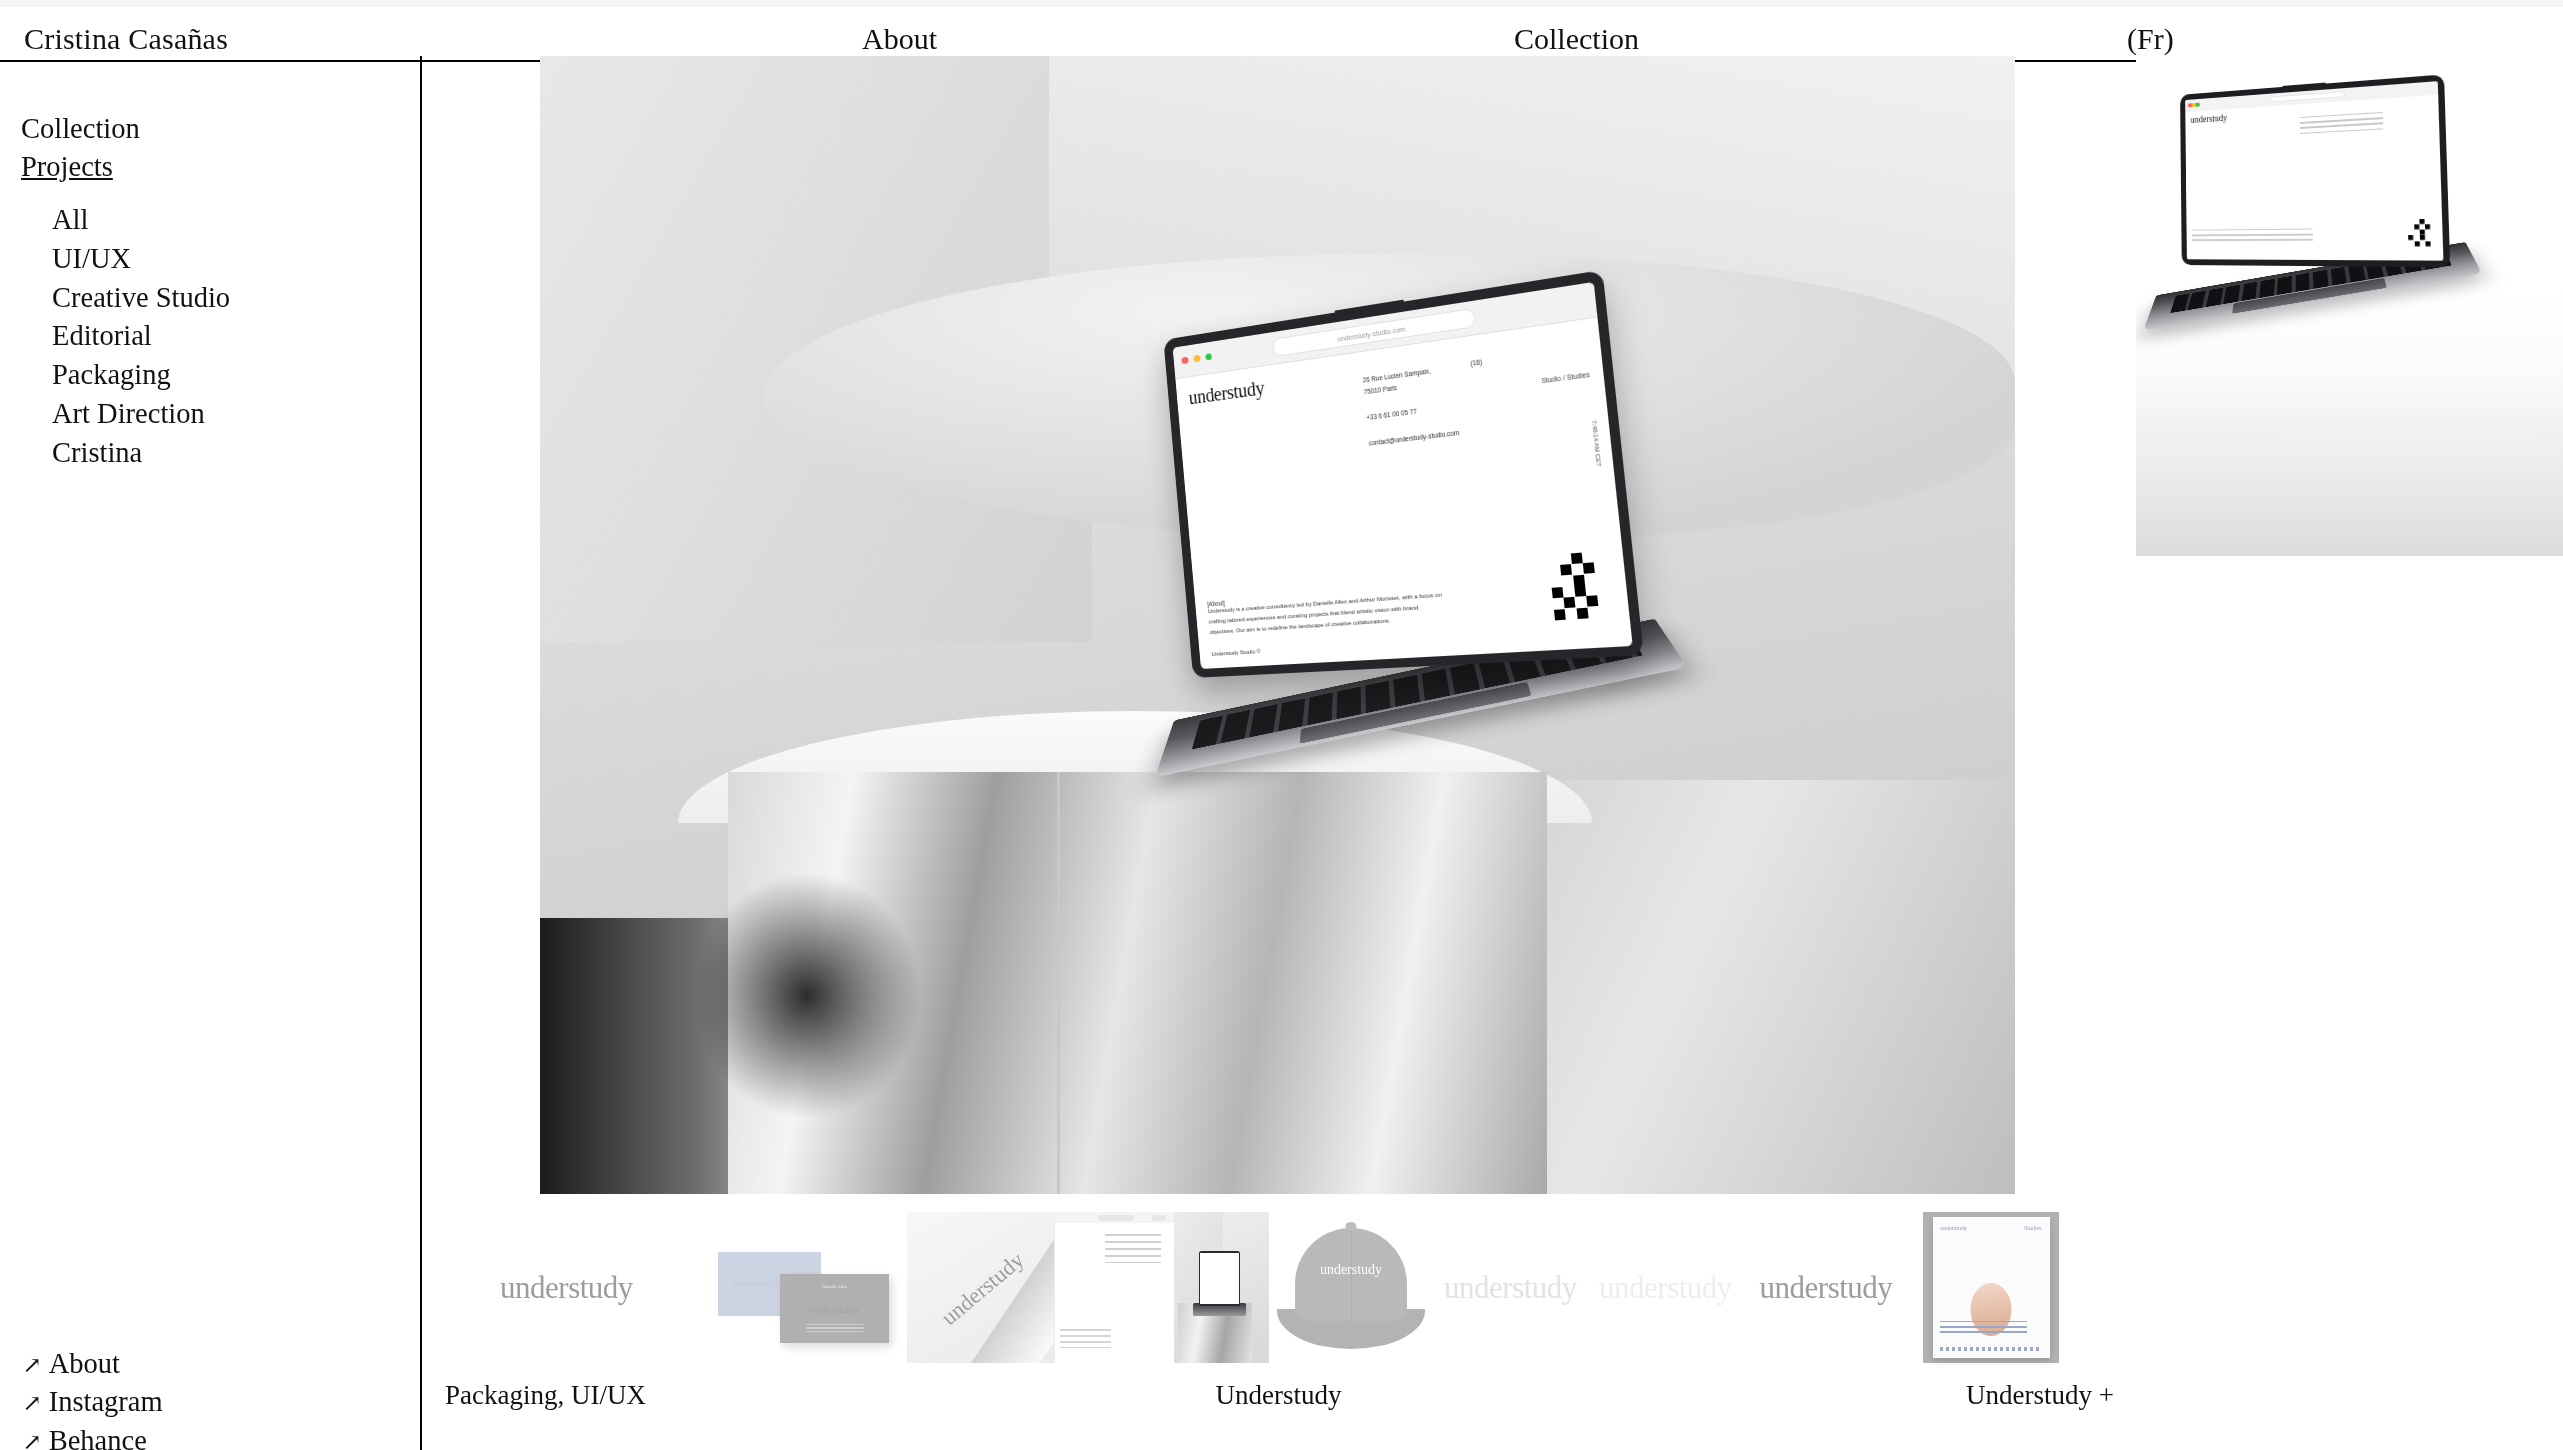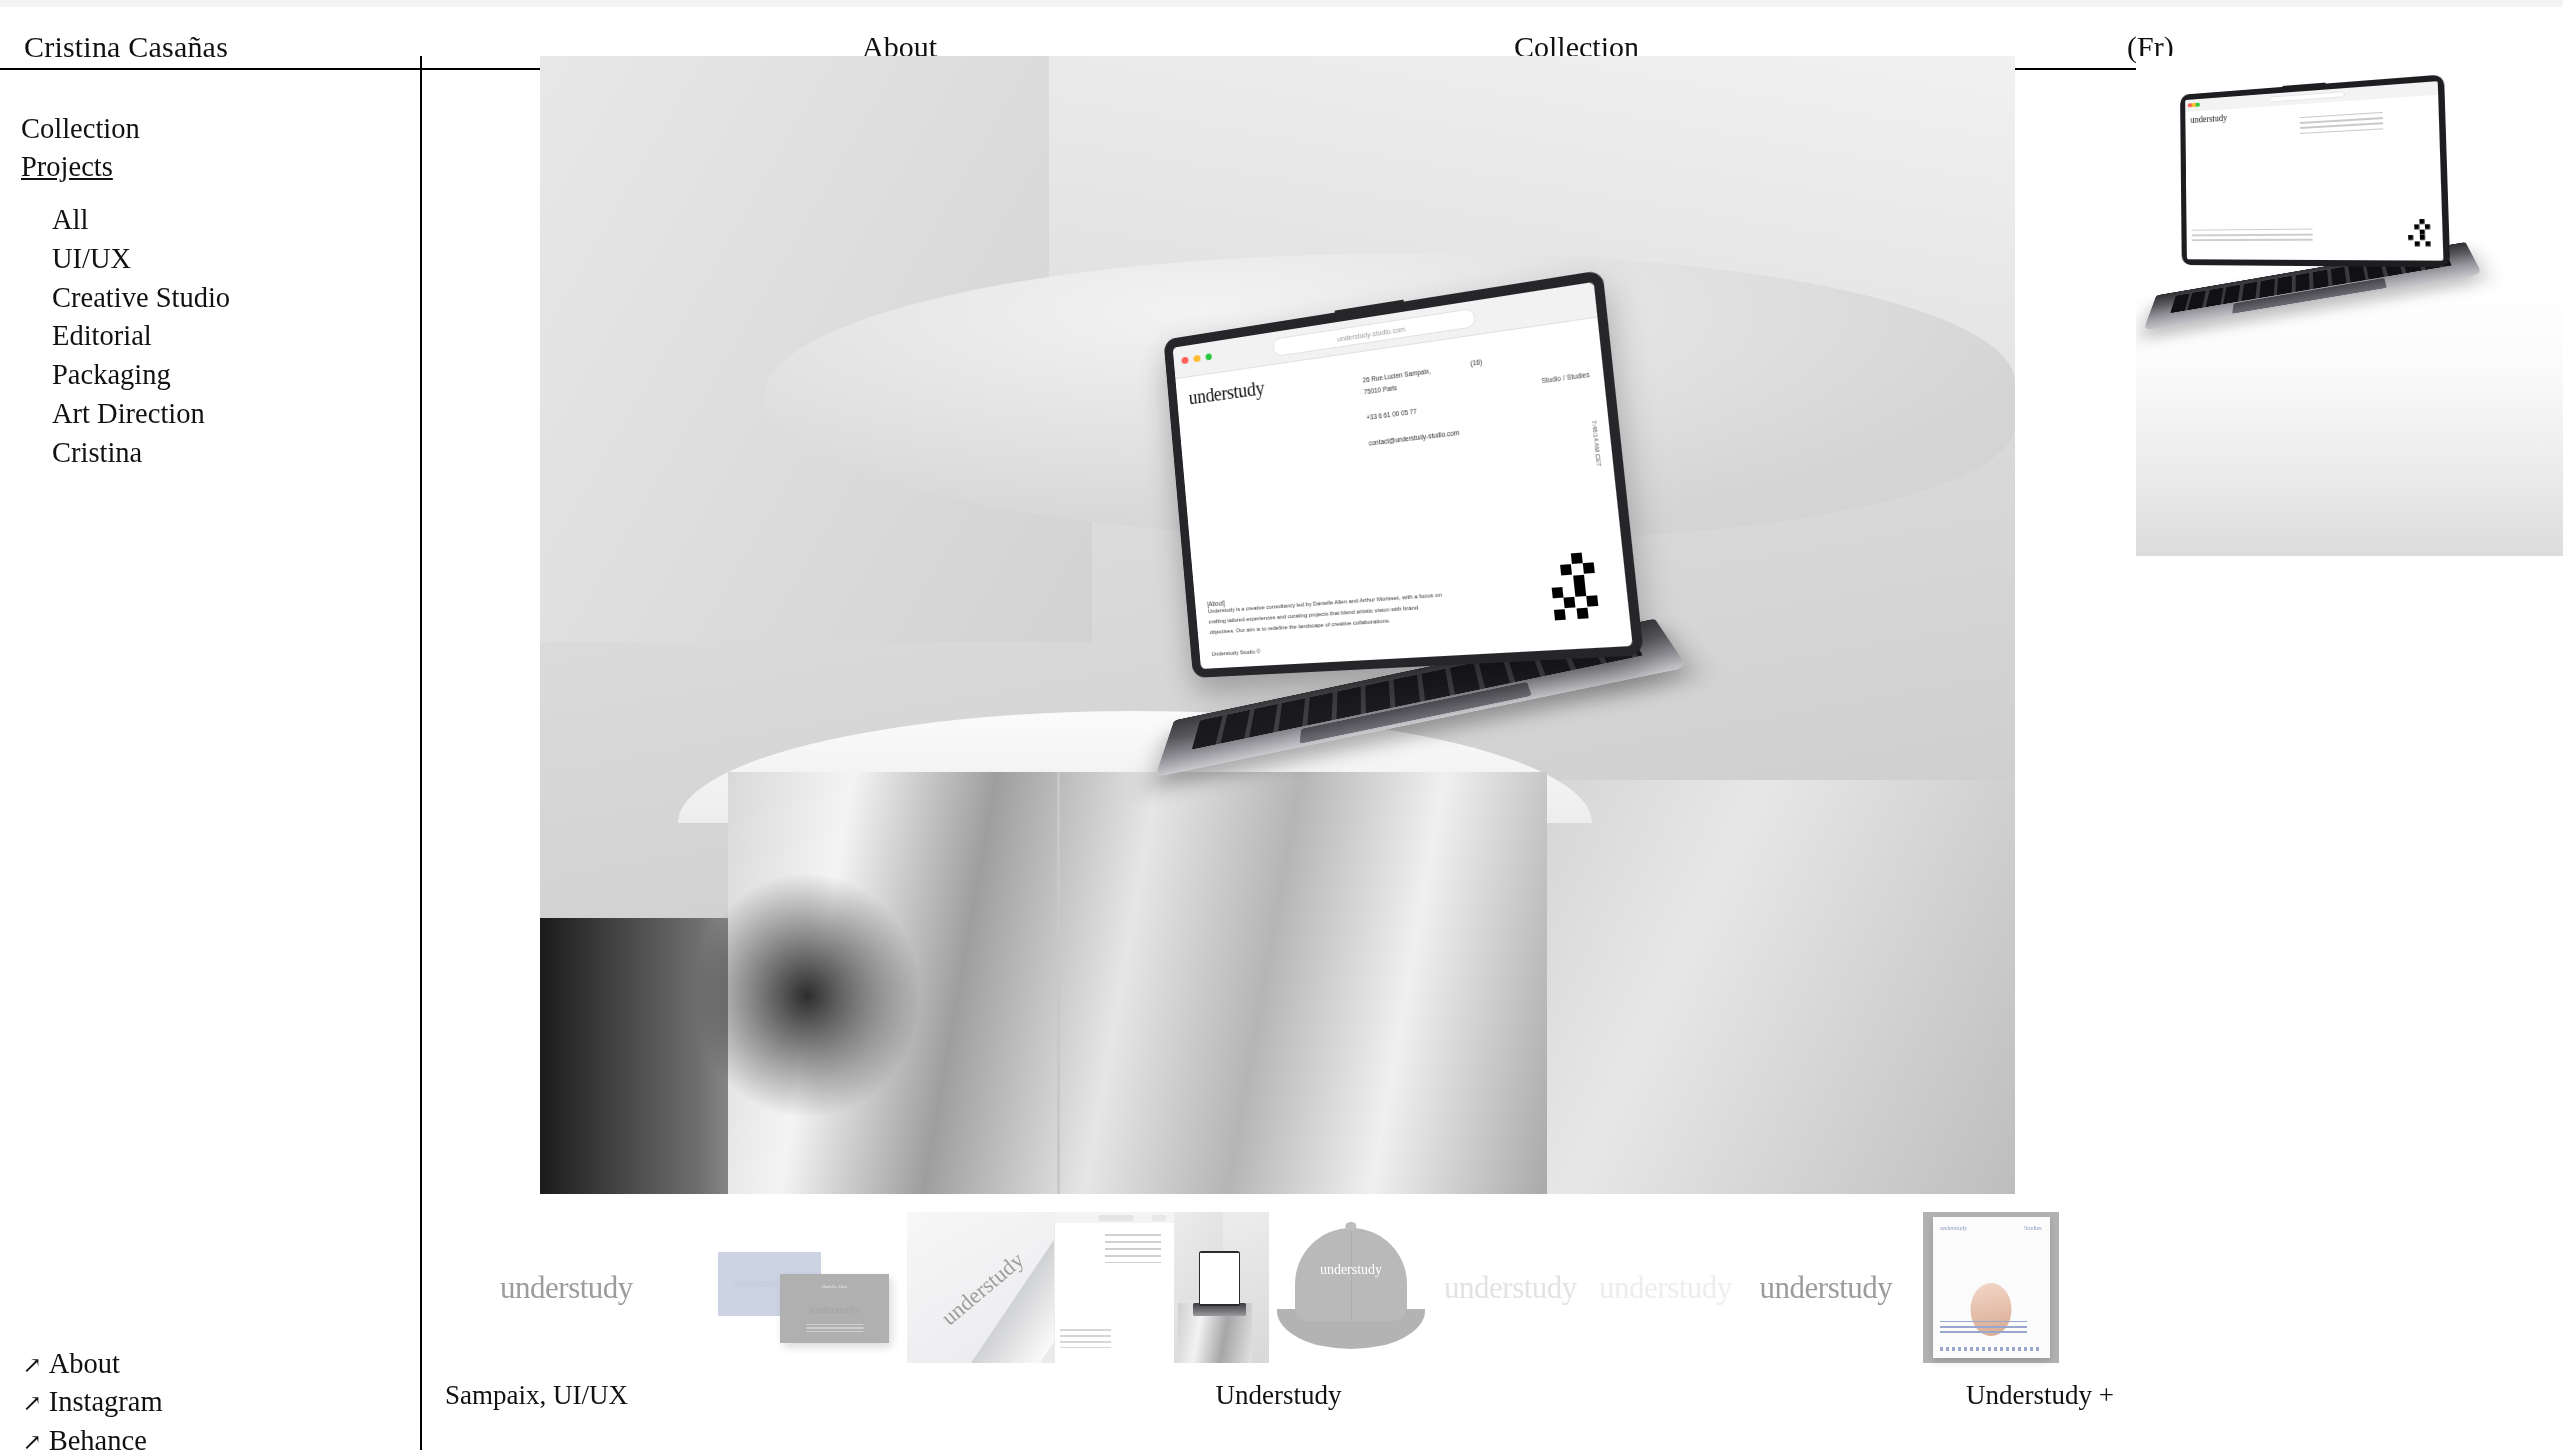--- a/index.html
+++ b/index.html
@@ -2,21 +2,21 @@
 <html style="font-size:14px"><head>
 <meta charset="utf-8">
 <style>
   * { margin:0; padding:0; box-sizing:border-box; }
   html,body { width:2563px; height:1451px; background:#fff; overflow:hidden; }
   body { font-family:"Liberation Serif","DejaVu Serif",serif; color:#111; }
 
   .top-strip { position:absolute; top:0; left:0; width:2563px; height:7px; background:#f4f4f4; }
 
   
-  .header { position:absolute; top:23px; left:0; width:2563px; height:47px; border-bottom:2.6px solid #000; }
+  .header { position:absolute; top:15px; left:0; width:2563px; height:47px; border-bottom:2.6px solid #000; }
   .header .brand { position:absolute; left:24px; top:7px; font-size:30px; letter-spacing:0.2px; white-space:nowrap; }
   .header .nav-about { position:absolute; left:862px; top:7px; font-size:30px; }
   .header .nav-collection { position:absolute; left:1514px; top:7px; font-size:30px; }
   .header .nav-lang { position:absolute; left:2127px; top:7px; font-size:30px; }
 
   
   .sidebar { position:absolute; top:56px; left:0; width:422px; height:1395px; border-right:2.6px solid #000; }
   .side-head { position:absolute; left:21px; font-size:28.5px; line-height:1; white-space:nowrap; }
   .side-head.h1 { top:59px; }
   .side-head.h2 { top:97px;text-decoration:underline; }
@@ -403,21 +403,21 @@
           <div class="hd2">Studies</div>
           <div class="oval"></div>
           <div class="ft"></div>
           <div class="ft2"></div>
         </div>
       </div>
     </div>
   </div>
 
   <div class="caption">
-    <div class="cap-left">Sampaix, UI/UX</div>
+    <div class="cap-left">Packaging, UI/UX</div>
     <div class="cap-center">Understudy</div>
     <div class="cap-right">Understudy +</div>
   </div>
 </div>
 
 <div class="rail">
 
   <div class="rail-item rail-laptop" style="top:0">
     <div class="rl">
       <div class="base">

